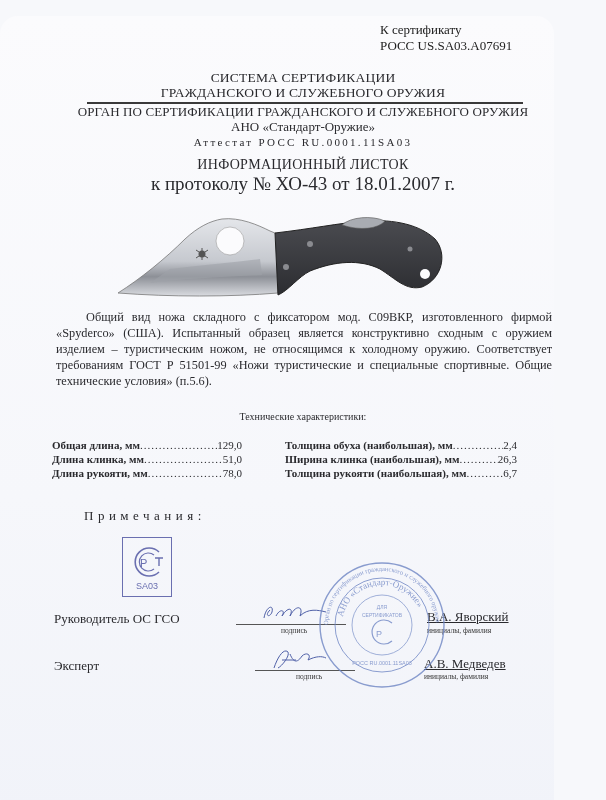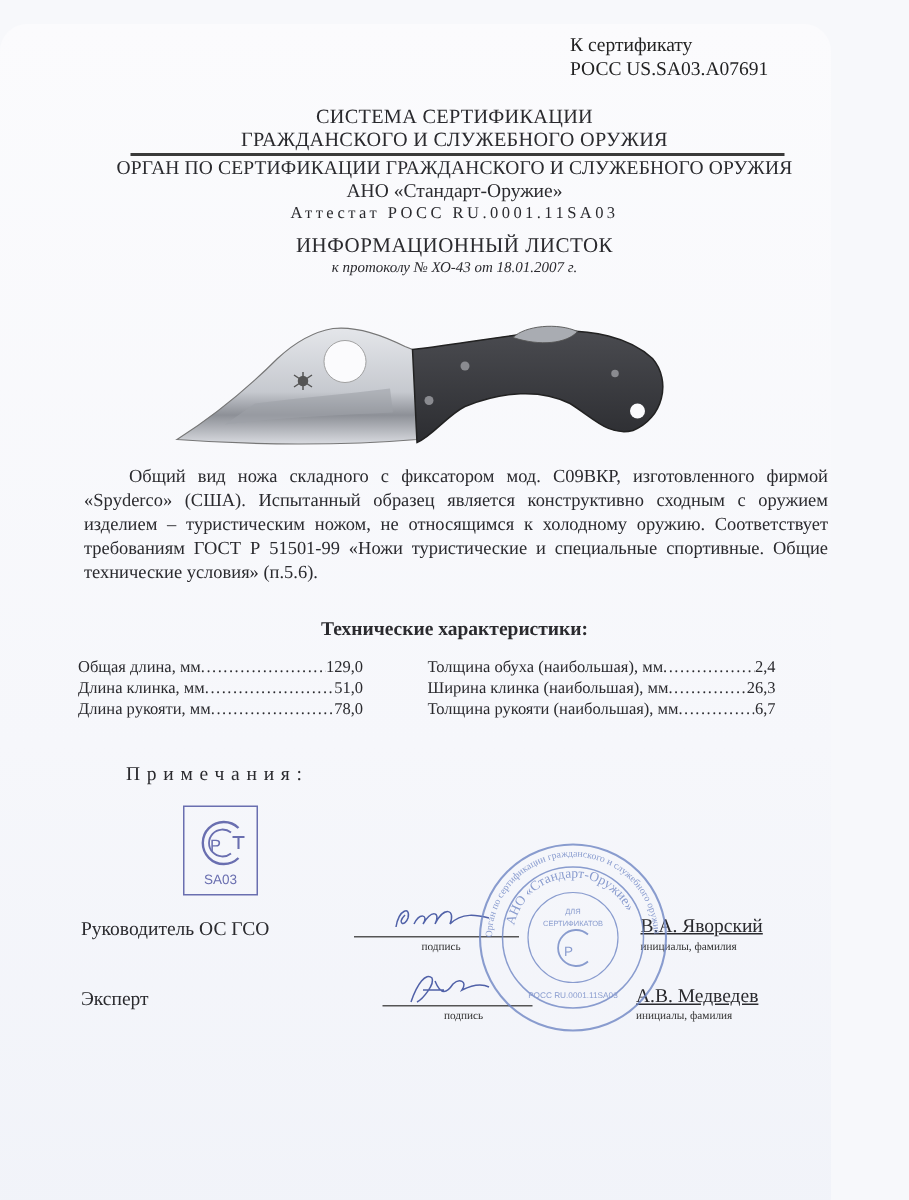--- a/index.html
+++ b/index.html
@@ -15,31 +15,31 @@
   .abs { position:absolute; }
   .ref { left:380px; top:6px; font-size:13px; line-height:16px; color:#222; }
   .center { left:0; width:606px; text-align:center; }
   .sys1 { top:54px; font-size:13.5px; letter-spacing:0.2px; }
   .sys2 { top:69px; font-size:13.5px; letter-spacing:0.2px; }
   .hr { left:87px; top:86px; width:436px; height:1.5px; background:#3a3a3a; }
   .org { top:88px; font-size:13px; letter-spacing:0.1px; }
   .ano { top:103px; font-size:13px; }
   .att { top:120px; font-size:11px; letter-spacing:2.3px; }
   .info { top:141px; font-size:14px; letter-spacing:0.3px; }
-  .proto { top:157px; font-size:10px;font-style:italic; }
+  .proto { top:157px; font-size:19px; }
   .knife { left:110px; top:183px; width:340px; height:100px; }
   .para { left:56px; top:293px; width:496px; font-size:12.3px; line-height:16px; text-align:justify; }
   .para .indent { display:inline-block; width:30px; }
-  .tech-title { top:395px; font-size:13px;font-weight:bold; }
+  .tech-title { top:395px; font-size:10px; }
   .specs { top:422px; left:52px; width:520px; font-size:11px; line-height:14px; }
   .spec-col { position:absolute; top:0; }
   .spec-col.left { left:0; width:190px; }
   .spec-col.right { left:233px; width:232px; }
   .spec-row { display:flex; white-space:nowrap; overflow:hidden; }
-  .spec-row .lbl { flex:0 0 auto; }
+  .spec-row .lbl { flex:0 0 auto;font-weight:bold; }
   .spec-row .dots { flex:1 1 auto; overflow:hidden; letter-spacing:1px; }
   .spec-row .dots::after { content:"........................................................................................"; }
   .spec-row .val { flex:0 0 auto; }
   .notes-label { left:84px; top:492px; font-size:13px; letter-spacing:4.5px; }
   .notes { left:210px; top:494px; width:346px; font-size:9.6px; line-height:13px; text-align:justify; }
   .pct { left:122px; top:521px; width:48px; height:58px; border:1px solid #6a6fb0; }
   .sig-row { font-size:13px; }
   .role1 { left:54px; top:595px; }
   .role2 { left:54px; top:642px; }
   .sigline { height:1px; background:#555; }

